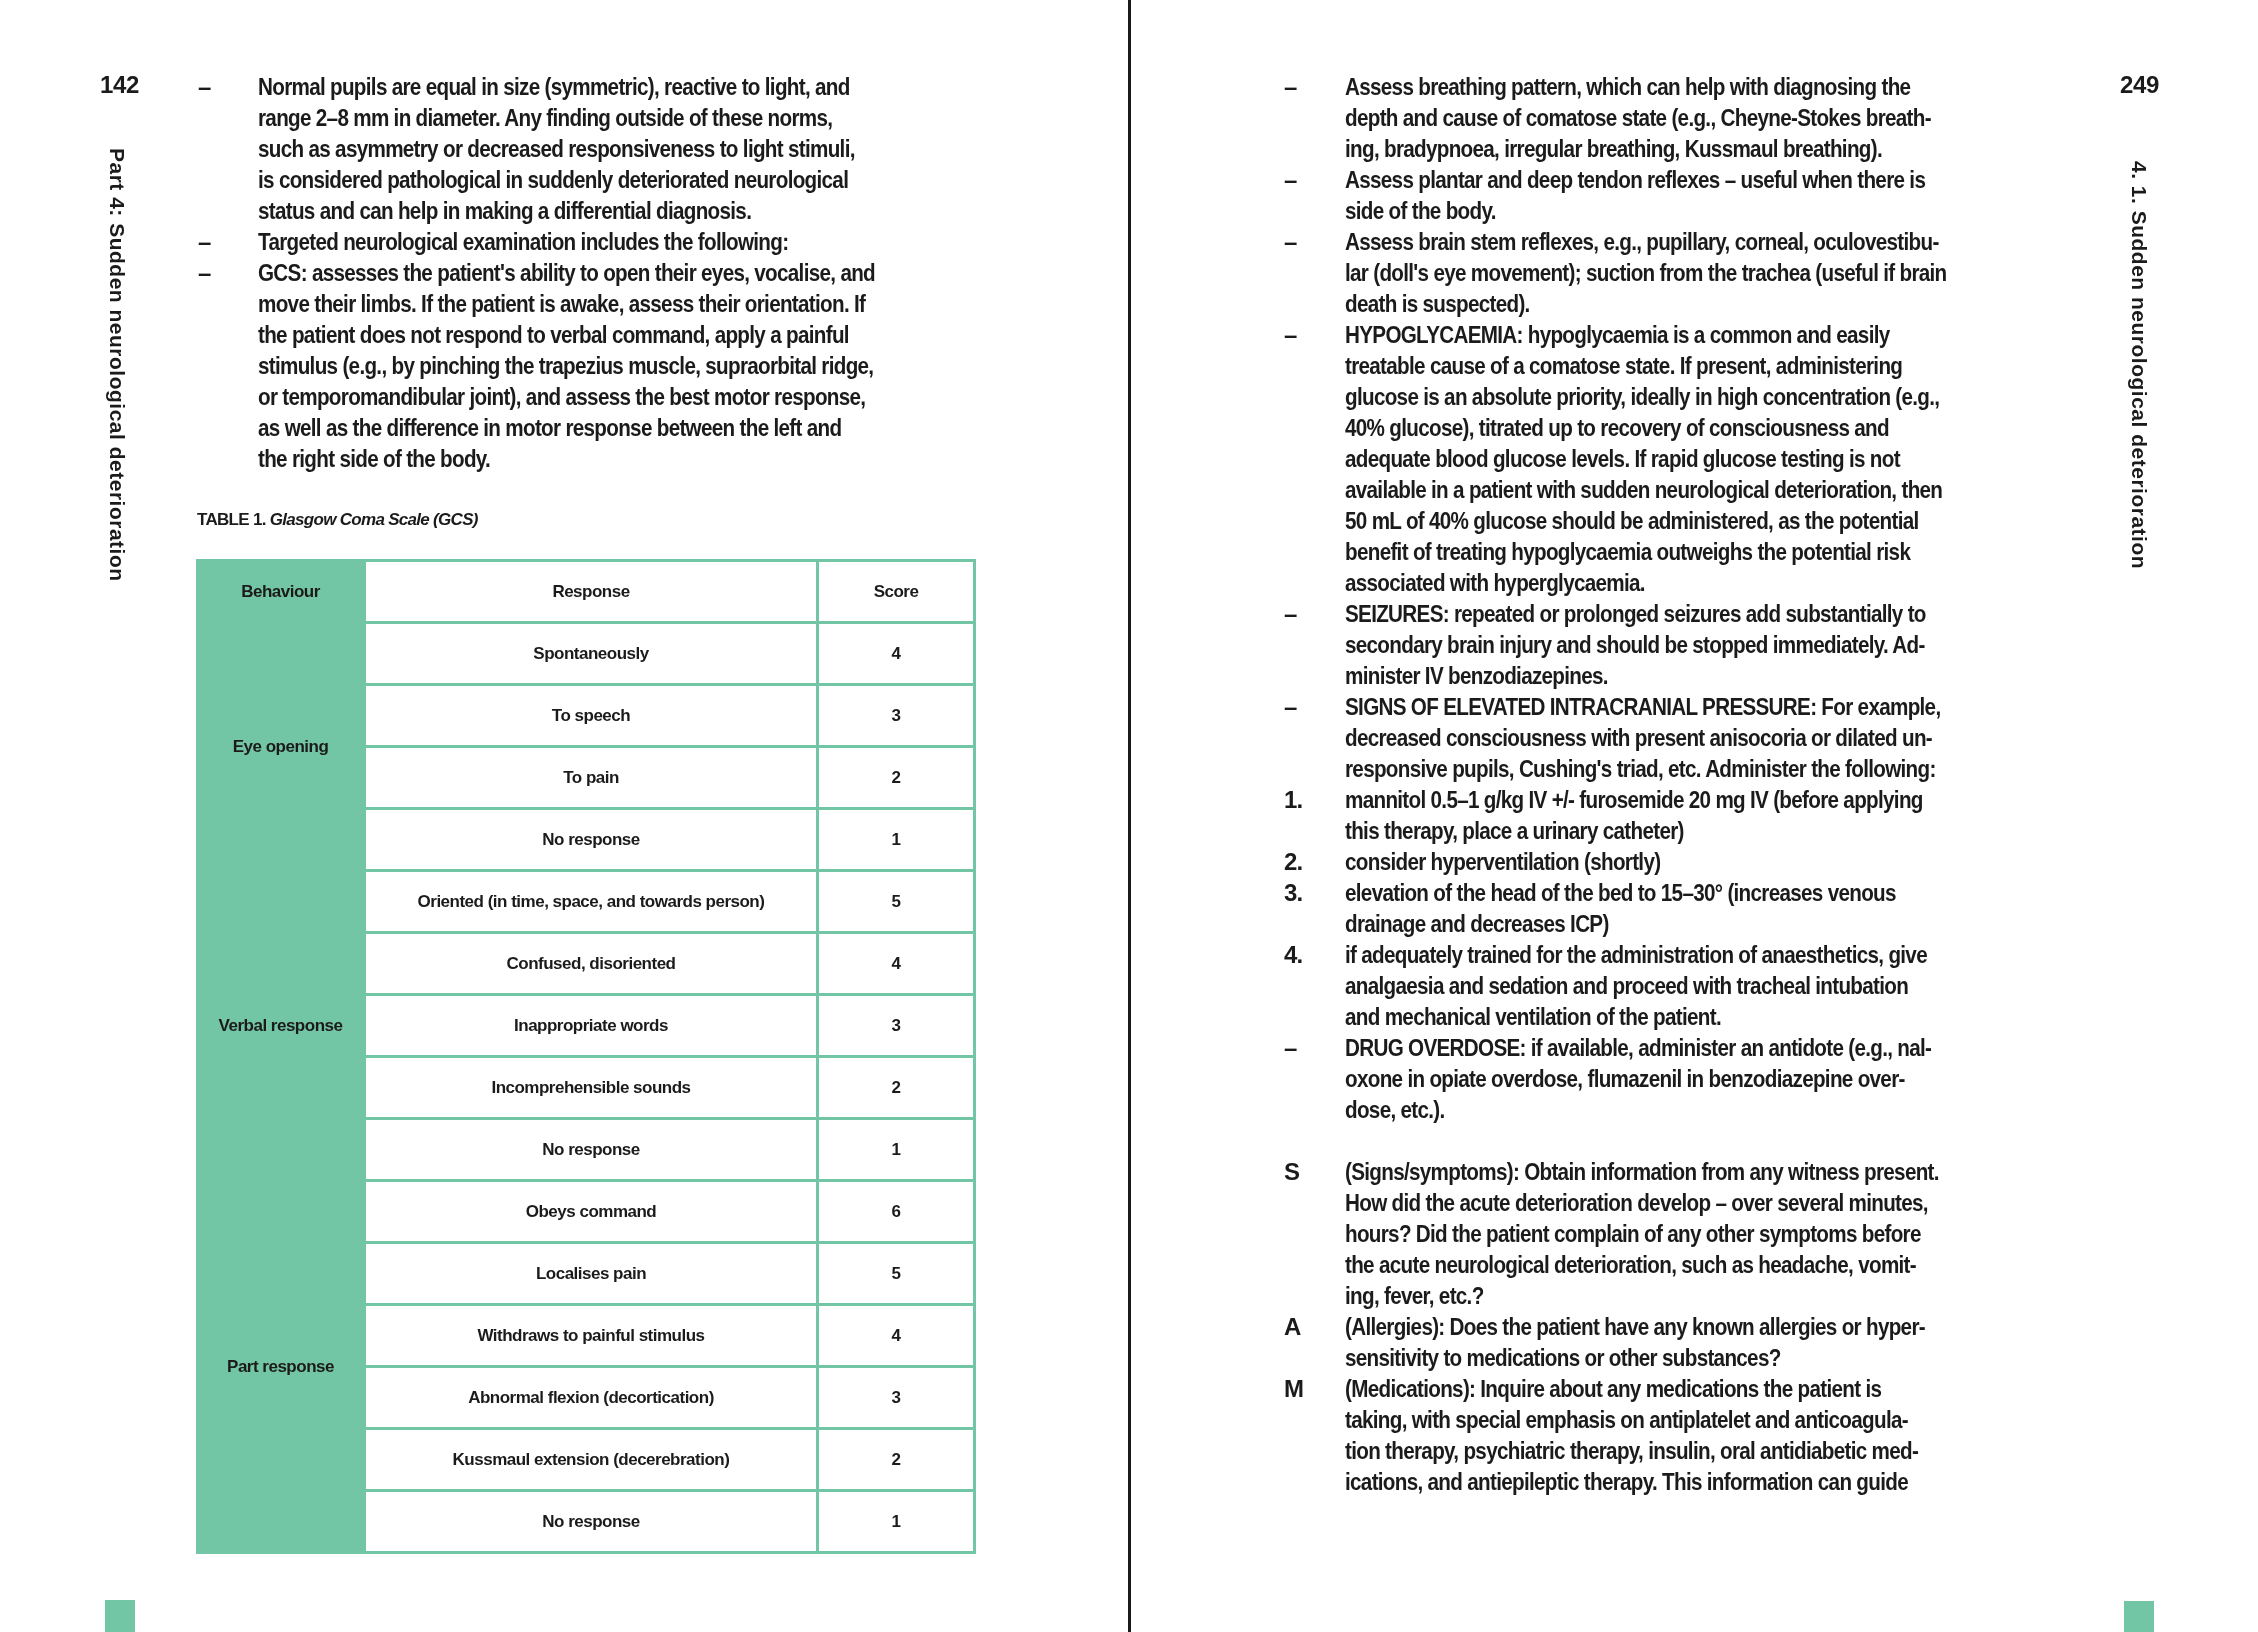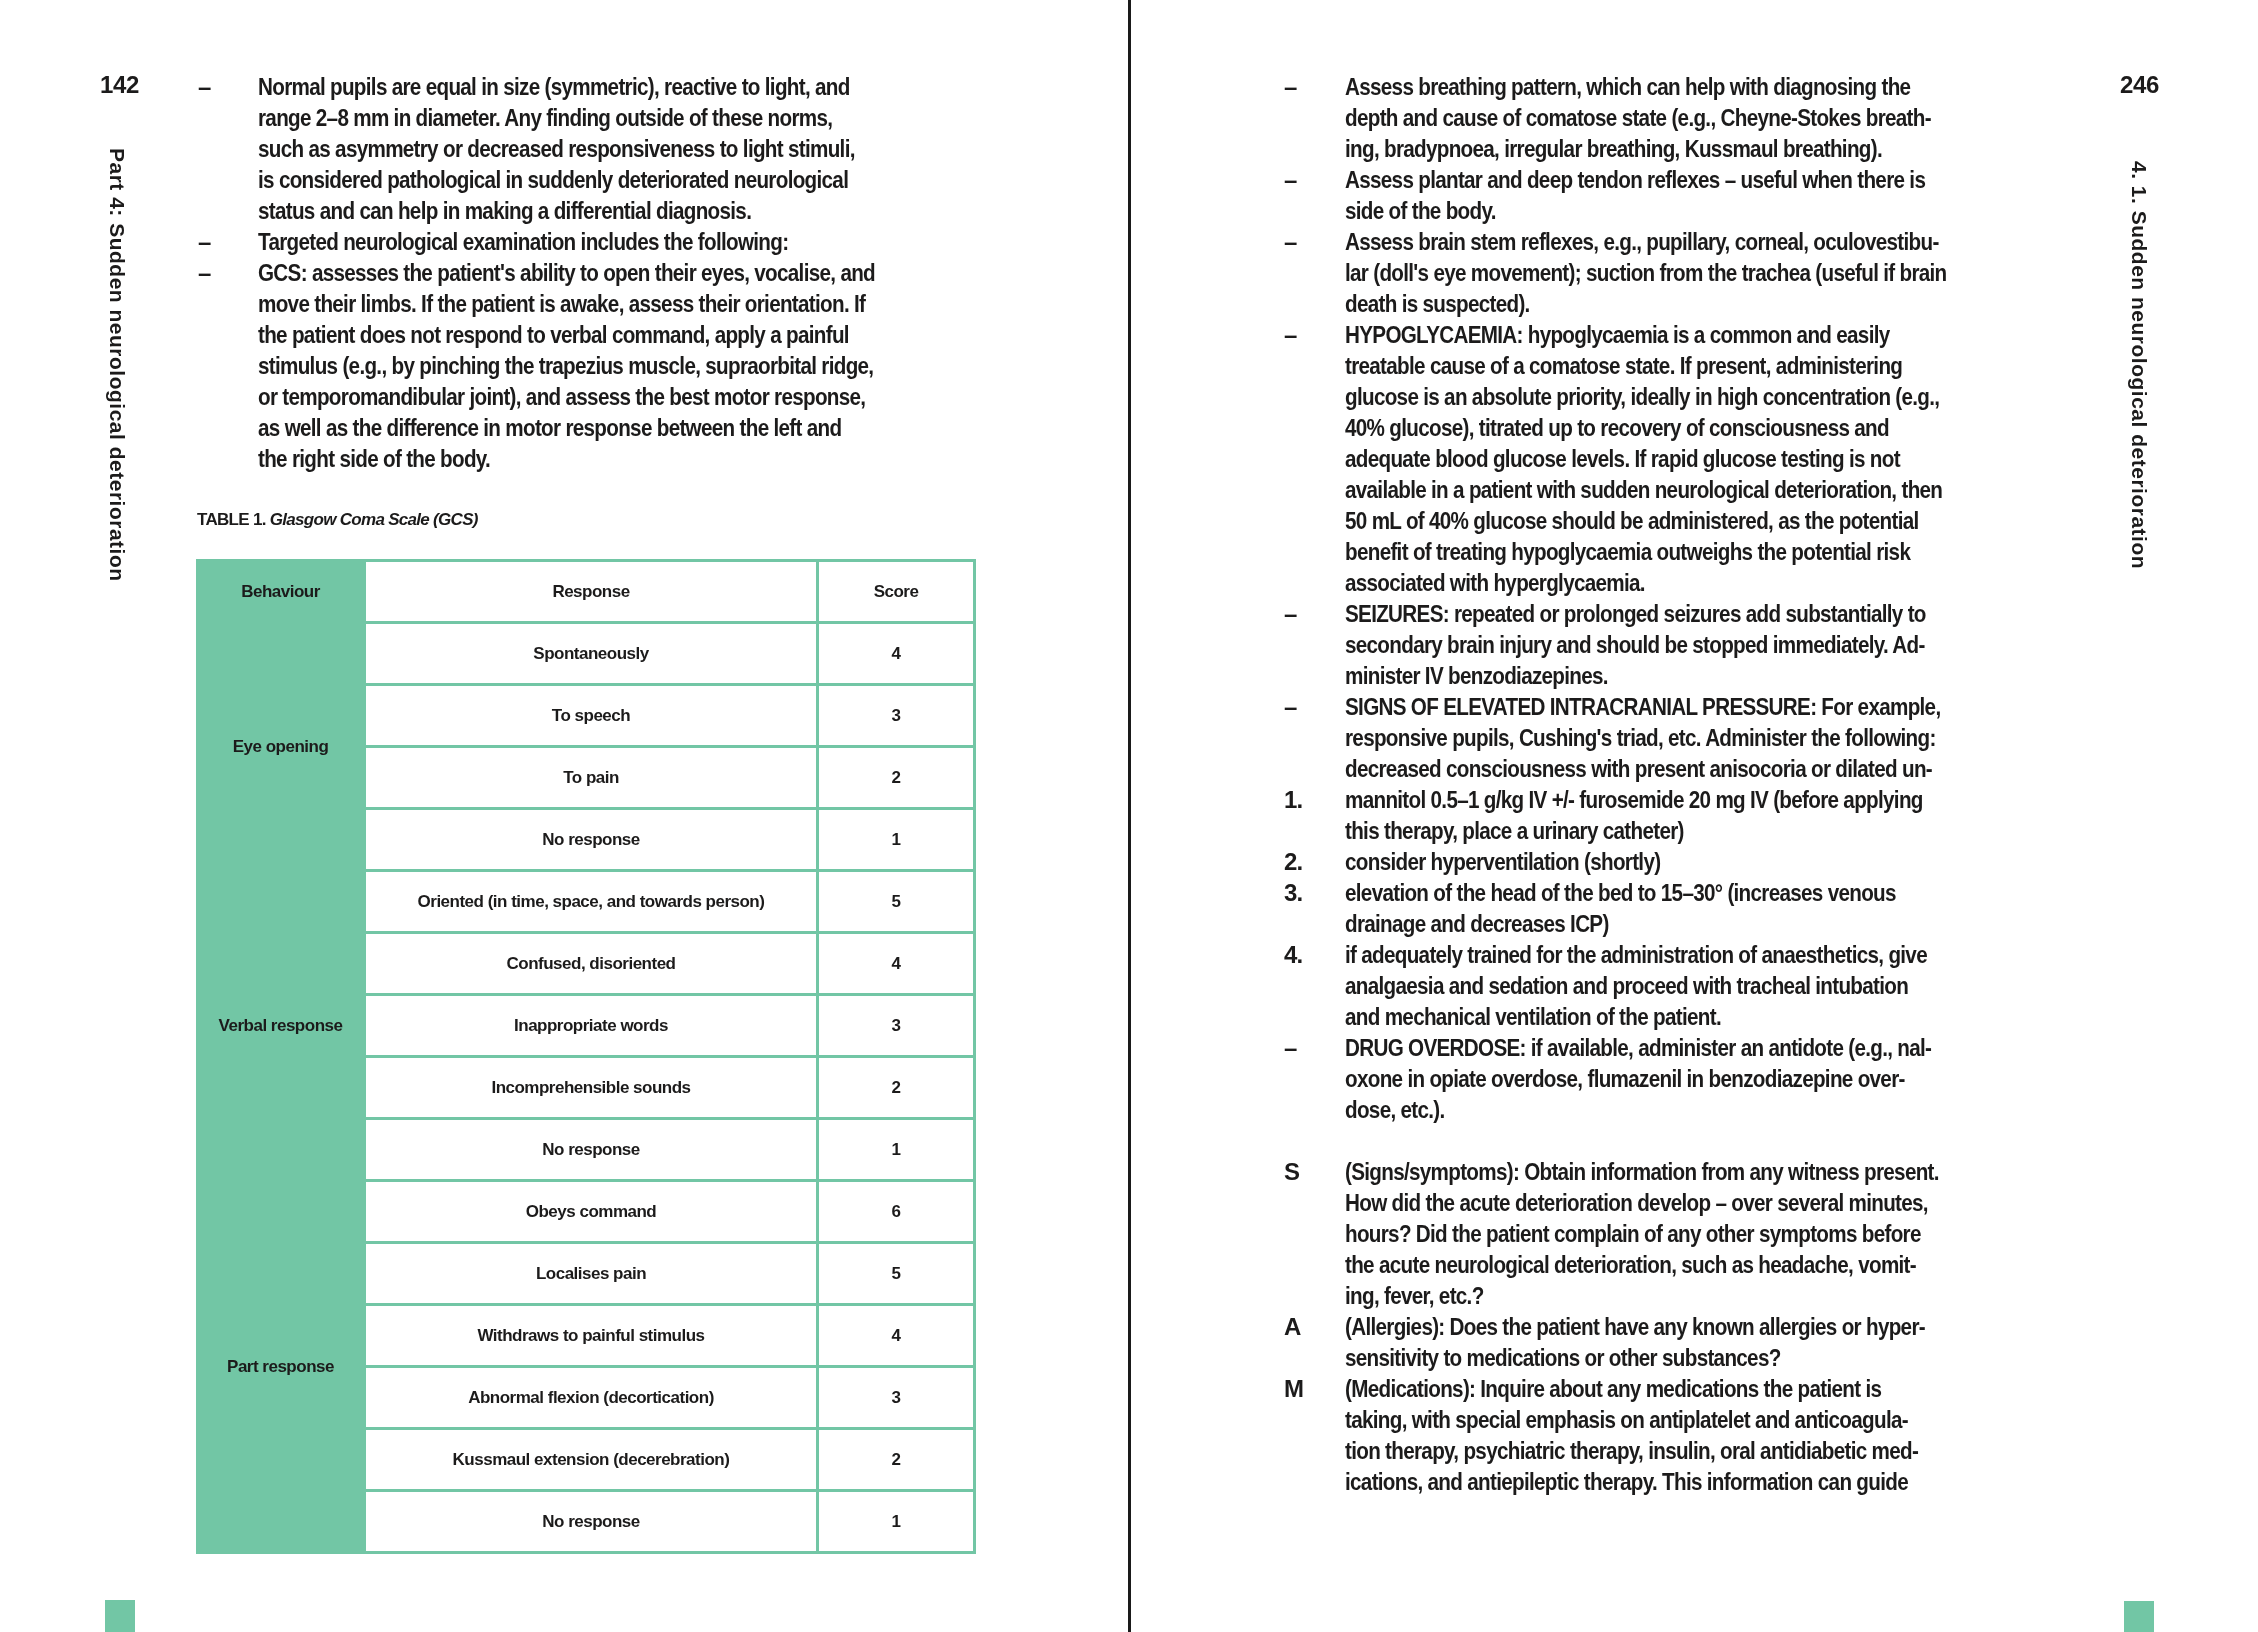--- a/index.html
+++ b/index.html
@@ -165,21 +165,21 @@
         </tr>
       </tbody>
   </table>
 
   <div class="corner" style="left:105px; top:1600px;"></div>
 </div>
 
 <div class="spine"></div>
 
 <div class="page" id="page-right">
-  <div class="pagenum" style="left:991px;">246</div>
+  <div class="pagenum" style="left:991px;">249</div>
   <div class="vtitle" style="left:1021px; top:161px;">4. 1.  Sudden neurological deterioration</div>
   <div class="block" id="right-text" style="left:0; top:71px; width:1129px;">
       <div class="line">
         <span class="marker" style="left: 155px;">–</span>
         <span class="txt" style="left: 216px; transform: scaleX(0.86);">Assess breathing pattern, which can help with diagnosing the</span>
       </div>
       <div class="line">
         <span class="marker" style="left: 155px;"></span>
         <span class="txt" style="left: 216px; transform: scaleX(0.86);">depth and cause of comatose state (e.g., Cheyne-Stokes breath-</span>
       </div>
@@ -254,25 +254,25 @@
       <div class="line">
         <span class="marker" style="left: 155px;"></span>
         <span class="txt" style="left: 216px; transform: scaleX(0.86);">minister IV benzodiazepines.</span>
       </div>
       <div class="line">
         <span class="marker" style="left: 155px;">–</span>
         <span class="txt" style="left: 216px; transform: scaleX(0.86);">SIGNS OF ELEVATED INTRACRANIAL PRESSURE: For example,</span>
       </div>
       <div class="line">
         <span class="marker" style="left: 155px;"></span>
+        <span class="txt" style="left: 216px; transform: scaleX(0.86);">decreased consciousness with present anisocoria or dilated un-</span>
+      </div>
+      <div class="line">
+        <span class="marker" style="left: 155px;"></span>
         <span class="txt" style="left: 216px; transform: scaleX(0.86);">responsive pupils, Cushing's triad, etc. Administer the following:</span>
-      </div>
-      <div class="line">
-        <span class="marker" style="left: 155px;"></span>
-        <span class="txt" style="left: 216px; transform: scaleX(0.86);">decreased consciousness with present anisocoria or dilated un-</span>
       </div>
       <div class="line">
         <span class="marker" style="left: 155px;">1.</span>
         <span class="txt" style="left: 216px; transform: scaleX(0.86);">mannitol 0.5–1 g/kg IV +/- furosemide 20 mg IV (before applying</span>
       </div>
       <div class="line">
         <span class="marker" style="left: 155px;"></span>
         <span class="txt" style="left: 216px; transform: scaleX(0.86);">this therapy, place a urinary catheter)</span>
       </div>
       <div class="line">

